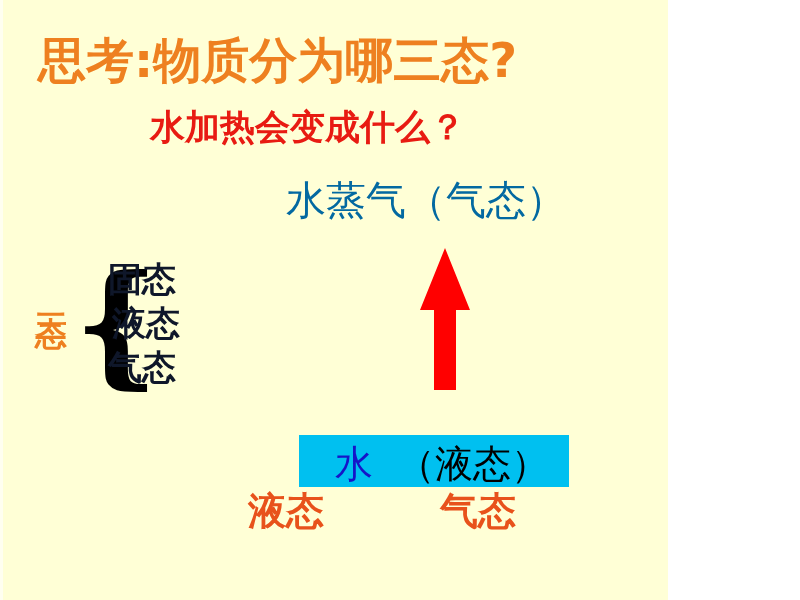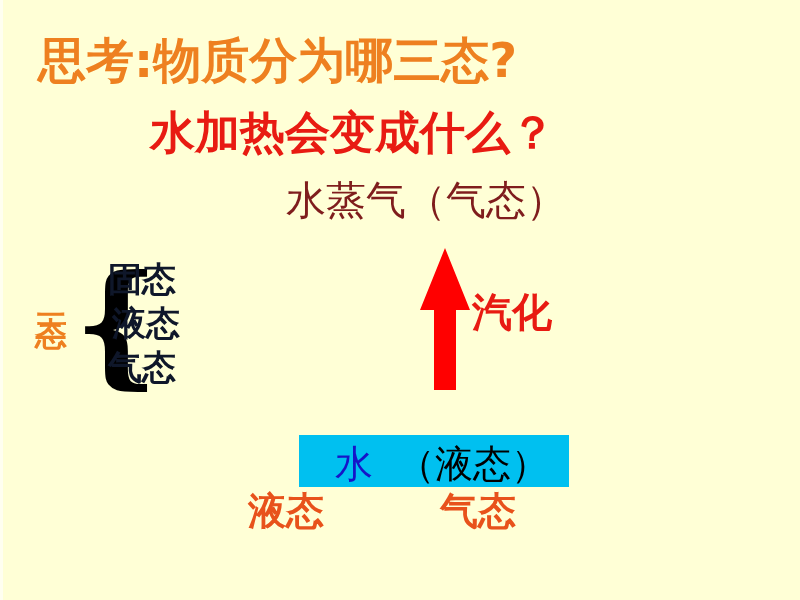--- a/index.html
+++ b/index.html
@@ -8,21 +8,21 @@
     padding: 0;
   }
   body {
     width: 800px;
     height: 600px;
     overflow: hidden;
     font-family: "DejaVu Sans", "Liberation Sans", sans-serif;
   }
   #slide {
     position: relative;
-    width: 800px;
+    width: 668px;
     height: 600px;
     background: #ffffd6;
     overflow: hidden;
   }
   
   #slide::before {
     content: "";
     position: absolute;
     left: 0; top: 0;
     width: 3px; height: 600px;
@@ -41,31 +41,31 @@
     left: 38px;
     top: 36px;
     font-size: 48px;
     font-weight: bold;
     color: #ee8020;
     letter-spacing: 0px;
   }
   #q-line-2 {
     left: 150px;
     top: 110px;
-    font-size: 45px;
+    font-size: 35px;
     font-weight: bold;
     color: #e81b12;
   }
 
   
   #vapor-label {
     left: 286px;
     top: 180px;
     font-size: 40px;
-    color: #7f1d1d;
+    color: #0369a1;
   }
 
   
   #three-states-label {
     left: 34px;
     top: 288px;
     font-size: 32px;
     font-weight: bold;
     color: #ee8020;
     writing-mode: vertical-rl;
@@ -161,21 +161,20 @@
   <div class="txt state-item" id="state-solid">固态</div>
 
   <div class="txt state-item" id="state-liquid">液态</div>
 
   <div class="txt state-item" id="state-gas">气态</div>
 
   <svg id="vaporize-arrow" viewBox="0 0 54 142">
     <polygon points="27,0 52,62 38,62 38,142 16,142 16,62 2,62" fill="#ff0000"></polygon>
   </svg>
 
-  <div class="txt" id="vaporize-label">汽化</div>
 
   <div id="water-box">
     <div id="water-box-inner">
       <span class="water-name">水</span><span style="display:inline-block;width:24px;"></span><span class="water-state">（液态）</span>
     </div>
   </div>
 
   <div class="txt bottom-caption" id="caption-liquid">液态</div>
 
   <div class="txt bottom-caption" id="caption-gas">气态</div>

